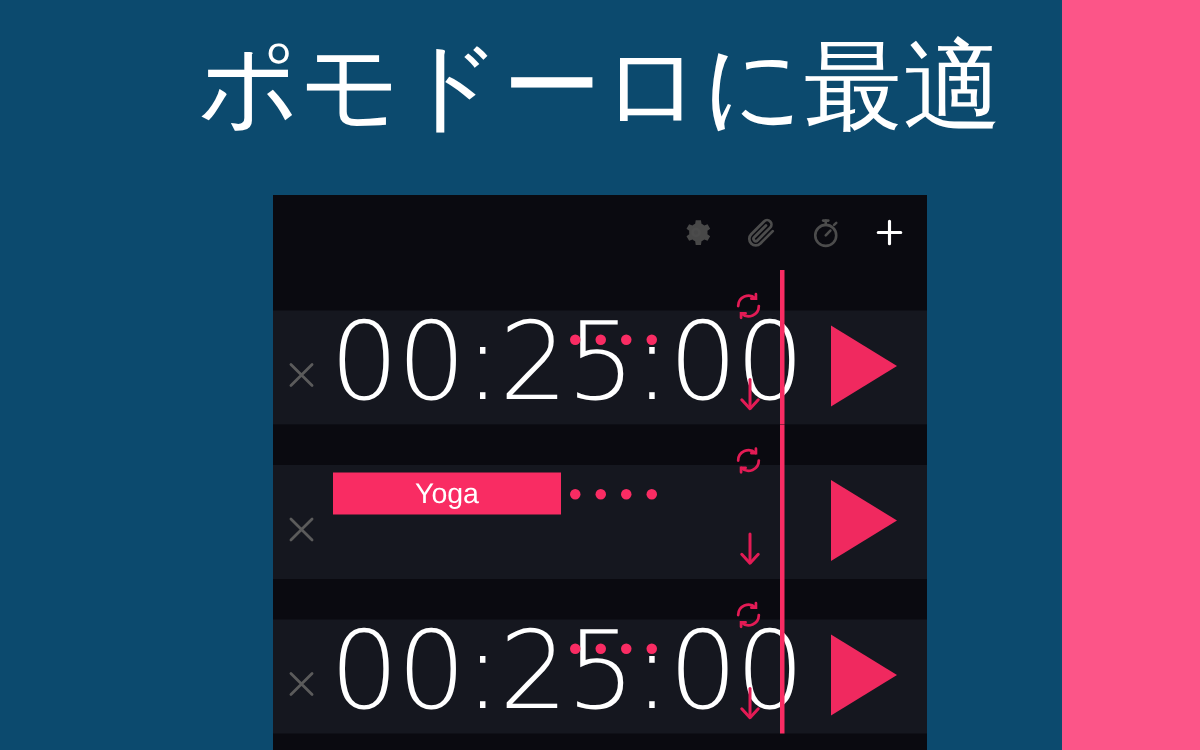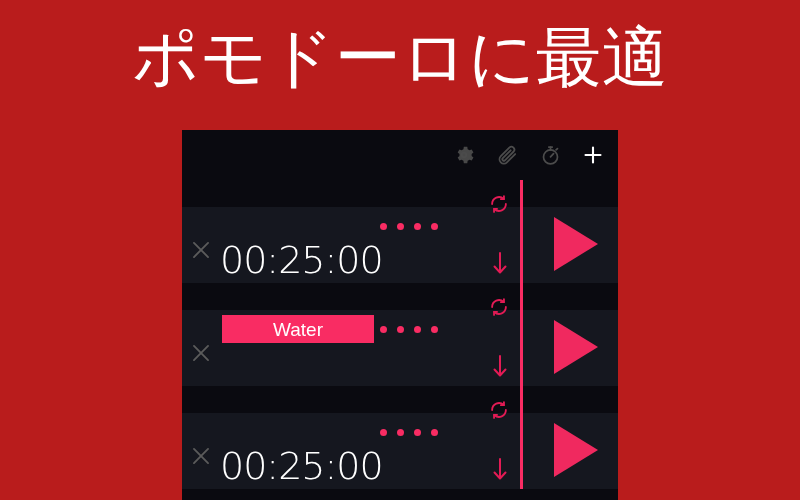--- a/index.html
+++ b/index.html
@@ -2,21 +2,21 @@
 <html><head>
 <meta charset="utf-8">
 <style>
   html,body{margin:0;padding:0;}
   body{
     width:800px;height:500px;overflow:hidden;
     background:#fc5588;
     font-family:"Liberation Sans","DejaVu Sans",sans-serif;
     -webkit-font-smoothing:antialiased;
   }
-  .screen{position:relative;width:800px;height:500px;background:#b91c1c;overflow:hidden;}
+  .screen{position:relative;width:708px;height:500px;background:#0c4a6e;overflow:hidden;}
 
   
   .headline{
     position:absolute;left:0;top:14px;width:800px;
     text-align:center;color:#ffffff;
     font-size:66px;line-height:86px;font-weight:400;
     letter-spacing:0px;white-space:nowrap;
   }
 
   
@@ -59,24 +59,23 @@
     font-size:19px;line-height:19px;z-index:3;
     box-sizing:border-box;
   }
   .dots{
     position:absolute;left:198px;top:16px;display:flex;gap:10px;z-index:3;
   }
   .dot{width:7px;height:7px;border-radius:50%;background:#f92c63;}
 
   .time{
     position:absolute;left:38px;top:-4px;
-    color:#ffffff;font-size:38px;line-height:76px;
+    color:#ffffff;font-size:72px;line-height:76px;
     font-weight:300;letter-spacing:-1px;white-space:nowrap;
     font-family:"DejaVu Sans","Liberation Sans",sans-serif;
-    margin-top:19px;
   }
 
   .repeat-icon{position:absolute;left:306px;top:-14px;width:22px;height:22px;color:#e31b55;}
   .down-icon{position:absolute;left:308px;top:44px;width:20px;height:24px;color:#e31b55;}
   .repeat-icon svg,.down-icon svg{display:block;}
 
   .divider{
     position:absolute;left:338px;top:-27px;width:3px;height:103px;background:#f92c63;
   }
   .play-btn{
@@ -166,21 +165,21 @@
       </div>
 
       <div class="row">
         <div class="row-head"></div>
         <div class="row-body">
           <div class="close-x">
             <svg width="26" height="26" viewBox="0 0 24 24" fill="none" stroke="currentColor" stroke-width="1.7" stroke-linecap="round">
               <path d="M5.5 5.5l13 13M18.5 5.5l-13 13"></path>
             </svg>
           </div>
-          <div class="label-chip">Water</div>
+          <div class="label-chip">Yoga</div>
           <div class="dots">
             <span class="dot"></span>
             <span class="dot"></span>
             <span class="dot"></span>
             <span class="dot"></span>
           </div>
           <div class="repeat-icon">
             <svg width="22" height="22" viewBox="0 0 24 24" fill="none" stroke="currentColor" stroke-width="2" stroke-linecap="round">
               <path d="M4.5 12a7.5 7.5 0 0 1 12.6-5.5"></path>
               <path d="M19.5 12a7.5 7.5 0 0 1-12.6 5.5"></path>

